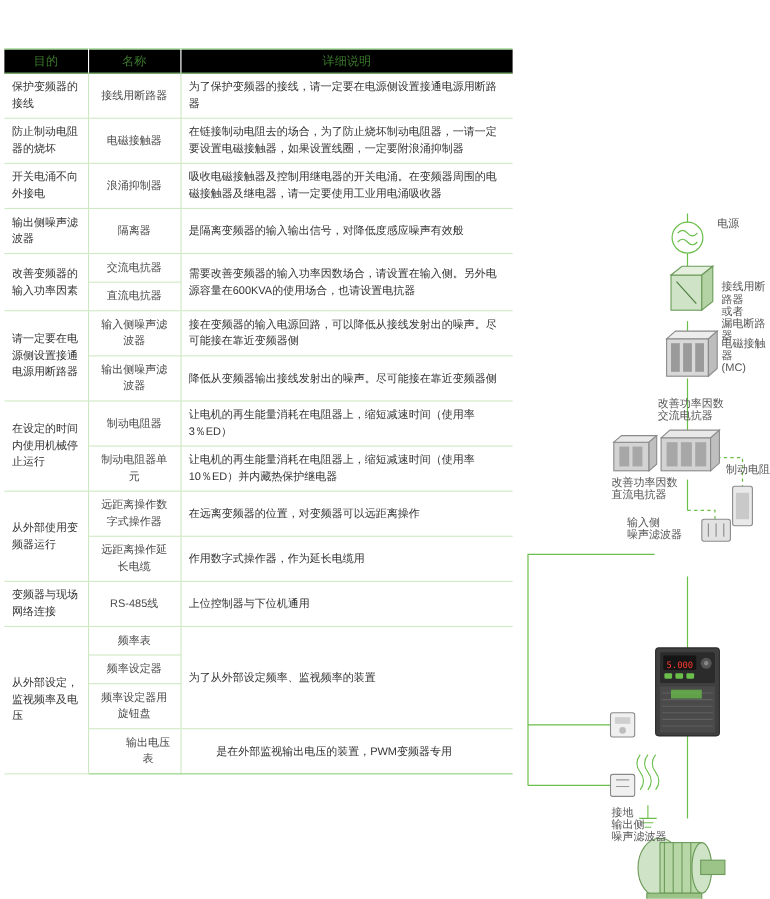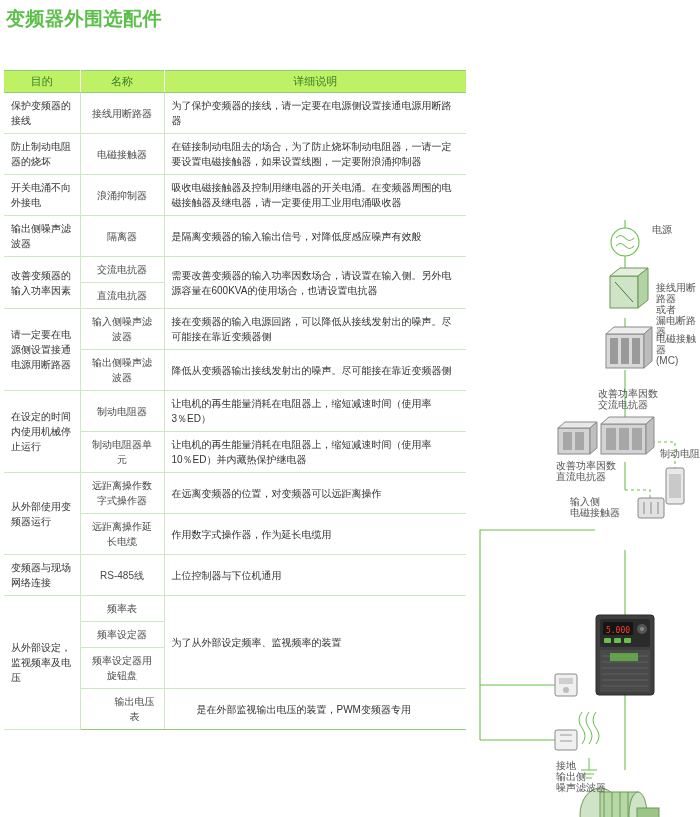--- a/index.html
+++ b/index.html
@@ -40,21 +40,21 @@
   
   table.acc {
     position: absolute;
     left: 4px;
     top: 0;
     width: 462px;
     border-collapse: collapse;
     font-size: 10px;
   }
   table.acc th {
-    background: #bef264;
+    background: #000000;
     color: #3b7a2c;
     font-weight: normal;
     font-size: 11px;
     height: 22px;
     border: 1px solid #8ccf7a;
     border-left: none;
     border-right: none;
     text-align: center;
   }
   table.acc th.th-sep {
@@ -100,21 +100,20 @@
     line-height: 11px;
     text-align: center;
     white-space: pre-line;
   }
   .dlabel.right { text-align: left; }
 </style>
 </head>
 <body>
 
 <div class="page-header">
-  <div class="title-cn">变频器外围选配件</div>
 </div>
 
 <div class="content">
 
   <table class="acc">
     <thead>
       <tr>
         <th class="th-sep" style="width:76px">目的</th>
         <th class="th-sep" style="width:84px">名称</th>
         <th style="width:302px">详细说明</th>
@@ -352,21 +351,21 @@
 或者
 漏电断路器</div>
     <div class="dlabel right" style="left:186px; top:263px;">电磁接触器
 (MC)</div>
     <div class="dlabel right" style="left:128px; top:318px;">改善功率因数
 交流电抗器</div>
     <div class="dlabel right" style="left:86px; top:390px;">改善功率因数
 直流电抗器</div>
     <div class="dlabel right" style="left:190px; top:378px;">制动电阻</div>
     <div class="dlabel right" style="left:100px; top:426px;">输入侧
-电磁接触器</div>
+噪声滤波器</div>
     <div class="dlabel right" style="left:86px; top:690px;">接地
 输出侧
 噪声滤波器</div>
     <div class="dlabel right" style="left:190px; top:708px;padding-left:40px;">电机</div>
 
   </div>
 
 </div>
 
 </body></html>

